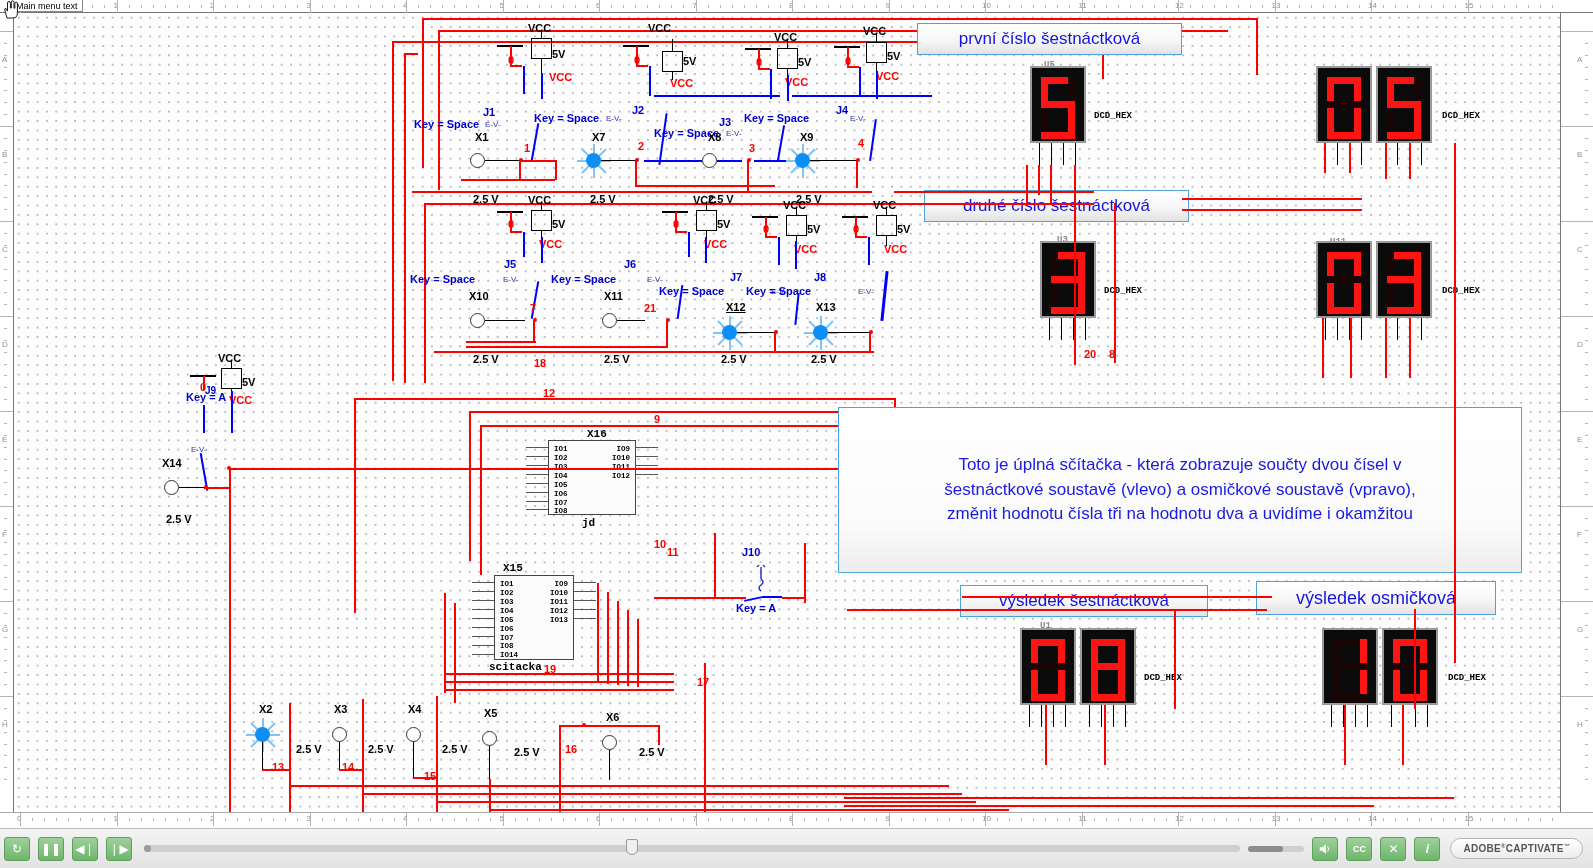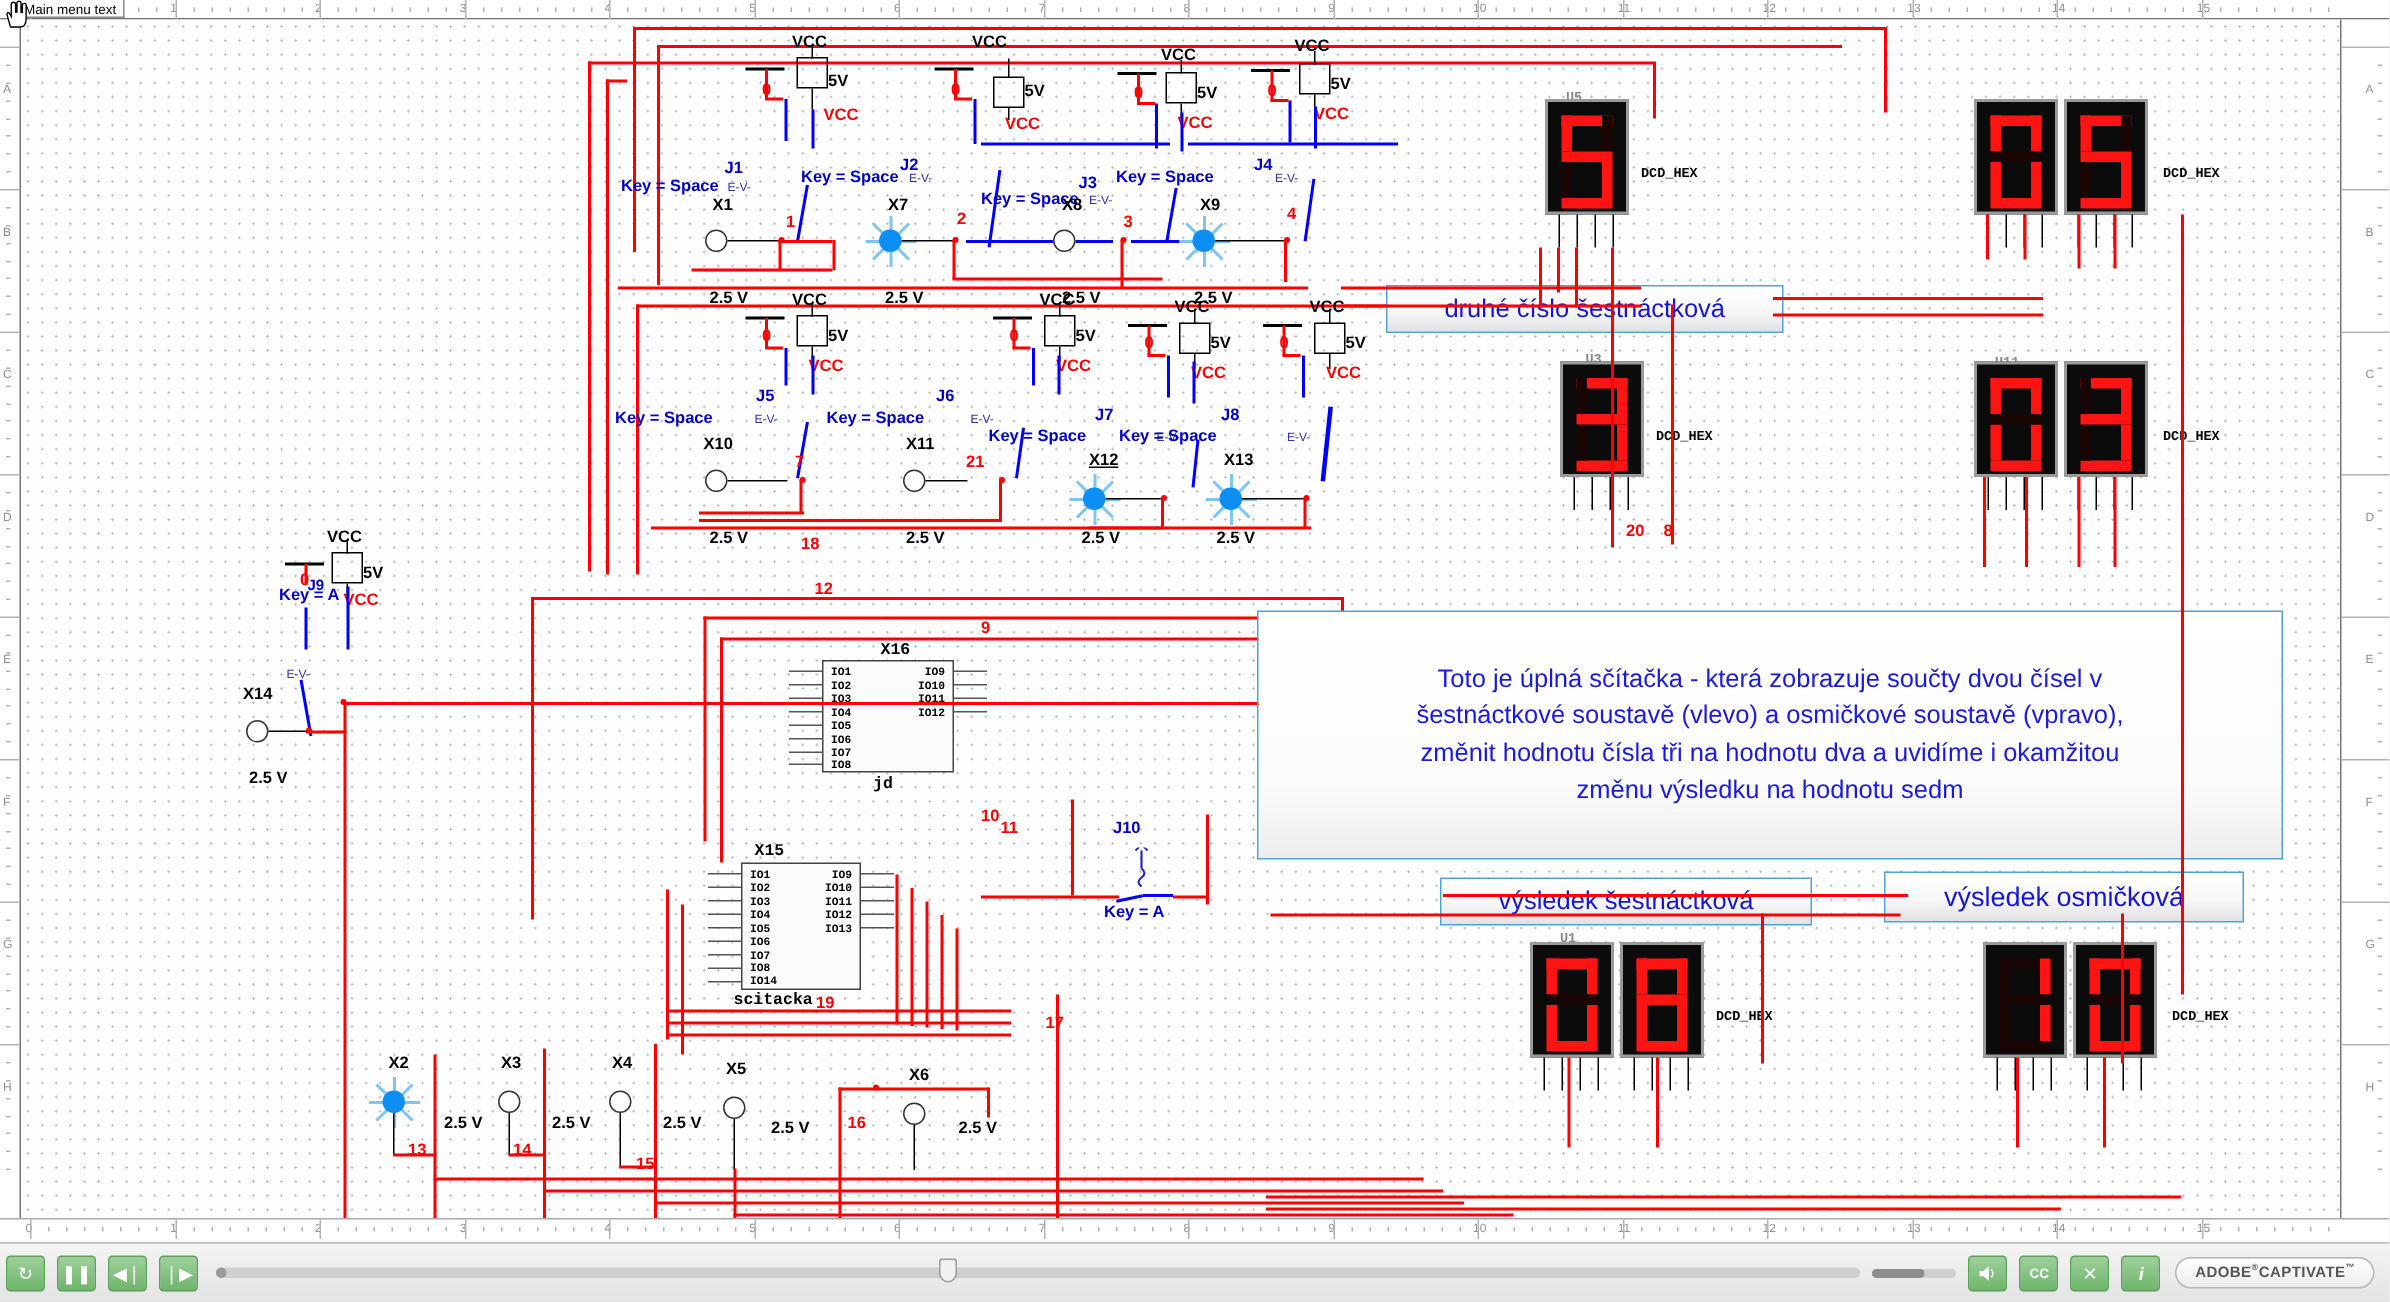--- a/index.html
+++ b/index.html
@@ -664,21 +664,21 @@
       <div class="lbl lbl-blk" style="left:-14px; top:-29px;">VCC</div>
       <div class="vcc-stem" style="left:10px; top:-12px; height:13px;"></div>
       <div class="vcc-box" style="left:0; top:0;"></div>
       <div class="lbl lbl-blk" style="left:21px; top:4px;">5V</div>
       <div class="vcc-stem" style="left:10px; top:21px; height:8px;"></div>
       <div class="lbl lbl-red" style="left:8px; top:26px;">VCC</div>
     </div>
     <div class="bwire v" style="left:635px; top:53px; height:30px;"></div>
     <div class="bwire h" style="left:640px; top:82px; width:126px;"></div>
     <div class="bwire h" style="left:778px; top:82px; width:140px;"></div>
-    <div class="lbl lbl-blue" style="left:586px; top:91px;">J2</div>
+    <div class="lbl lbl-blue" style="left:618px; top:91px;">J2</div>
     <div class="lbl lbl-blue" style="left:520px; top:99px;">Key = Space</div>
     <div class="lbl lbl-sm" style="left:592px; top:101px;">E-V-</div>
     <div class="bwire v" style="left:648px; top:100px; height:52px; transform:rotate(8deg);"></div>
 
     <div class="tbar" style="left:731px; top:35px; width:26px;"></div>
     <div class="wire v" style="left:744px; top:36px; height:20px;"></div>
     <div class="wire h" style="left:744px; top:55px; width:12px;"></div>
     <div class="lbl lbl-red" style="left:742px; top:43px;">0</div>
     <div class="vcc-sym" style="left:763px; top:35px;">
       <div class="lbl lbl-blk" style="left:-3px; top:-17px;">VCC</div>
@@ -1070,30 +1070,30 @@
     <div class="wire v" style="left:545px; top:712px; height:88px;"></div>
     <div class="wire v" style="left:644px; top:712px; height:20px;"></div>
     <div class="node" style="left:568px; top:710px;"></div>
     <div class="lbl lbl-blk" style="left:625px; top:733px;">2.5 V</div>
 
     <div class="wire h" style="left:275px; top:772px; width:660px;"></div>
     <div class="wire h" style="left:348px; top:780px; width:600px;"></div>
     <div class="wire h" style="left:422px; top:788px; width:540px;"></div>
     <div class="wire h" style="left:475px; top:796px; width:520px;"></div>
 
+    <div class="callout" style="left:903px; top:10px; width:265px; height:32px; font-size:17px;">první číslo šestnáctková</div>
     <div class="callout" style="left:910px; top:177px; width:265px; height:32px; font-size:17px;">druhé číslo šestnáctková</div>
     <div class="callout" style="left:946px; top:572px; width:248px; height:32px; font-size:17px;">výsledek šestnáctková</div>
     <div class="callout" style="left:1242px; top:568px; width:240px; height:34px; font-size:18px;">výsledek osmičková</div>
 
     <div id="note-box" style="left:824px; top:394px; width:684px; height:166px; font-size:17px;">
       <div>
         <div>Toto je úplná sčítačka - která zobrazuje součty dvou čísel v</div>
         <div>šestnáctkové soustavě (vlevo) a osmičkové soustavě (vpravo),</div>
         <div>změnit hodnotu čísla tři na hodnotu dva a uvidíme i okamžitou</div>
-        <div>změnu výsledku na hodnotu sedm</div>
       </div>
     </div>
 
     <div class="lbl lbl-mono" style="left:1030px; top:47px; color:#888;">U5</div>
     <div class="disp" style="left:1016px; top:53px; width:56px; height:77px;">
       <div class="sevenseg"></div>
     <div class="seg" style="left: 9px; top: 9px; width: 34px; height: 7px;"></div>
         <div class="seg off" style="left: 36px; top: 9px; width: 7px; height: 24px;"></div>
         <div class="seg" style="left: 36px; top: 40px; width: 7px; height: 24px;"></div>
         <div class="seg" style="left: 9px; top: 64px; width: 34px; height: 7px;"></div>

